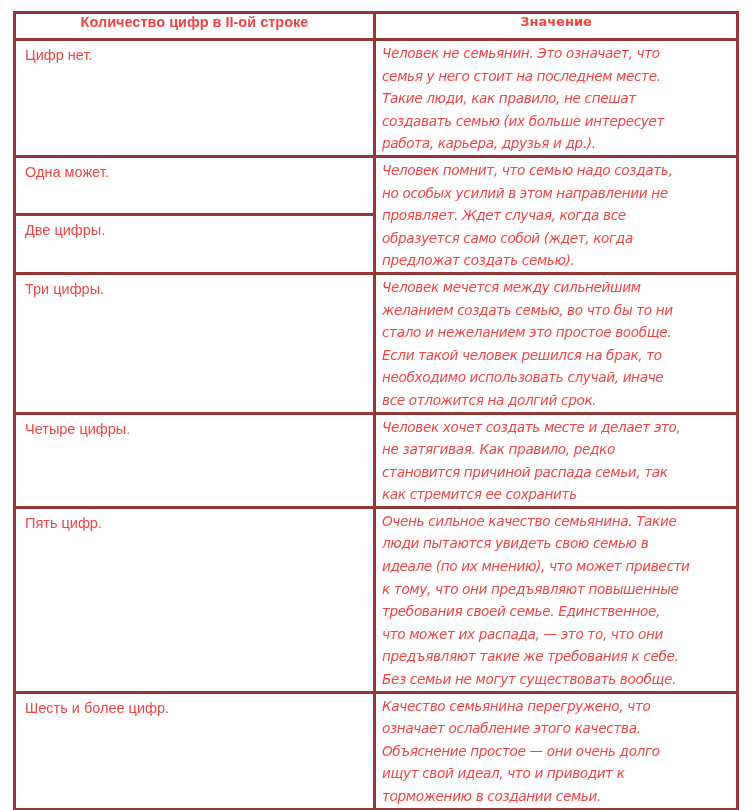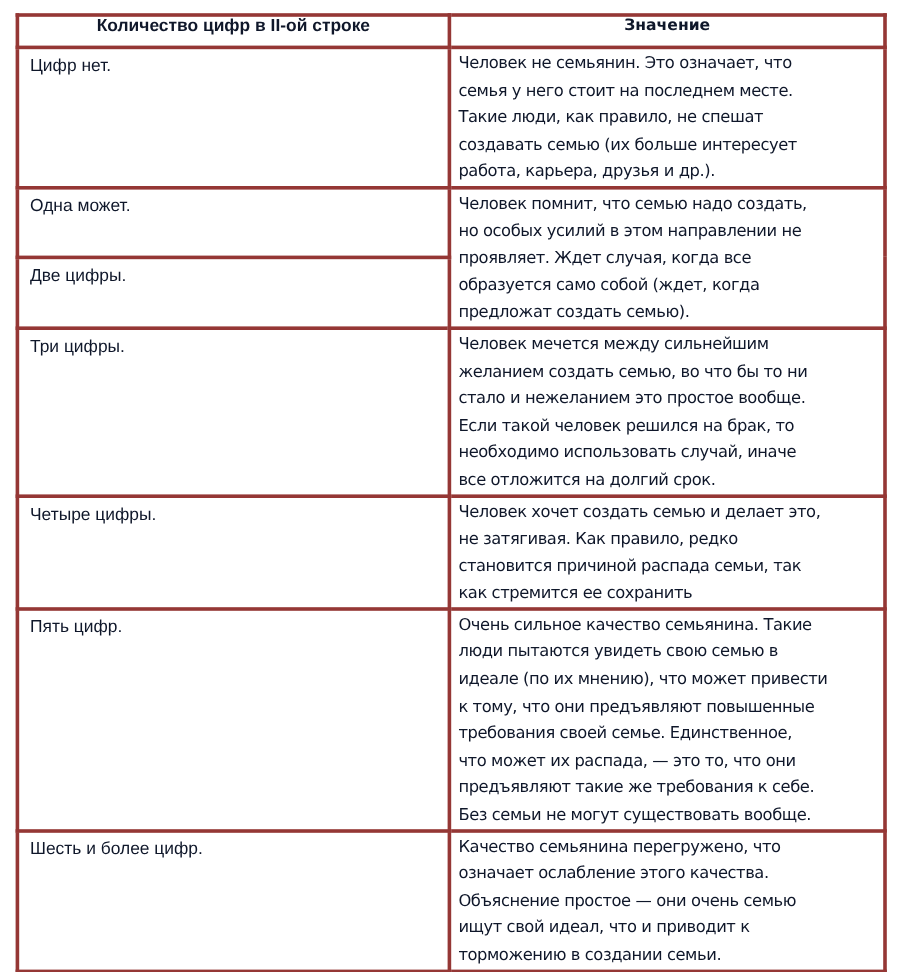--- a/index.html
+++ b/index.html
@@ -18,21 +18,21 @@
       left: 13px;
       top: 11px;
       width: 723px;
       border-collapse: collapse;
       table-layout: fixed;
     }
     .tbl td, .tbl th {
       border: 3px solid #eab308;
       vertical-align: top;
       padding: 0;
-      color: #0f172a;
+      color: #ef4444;
     }
     .col-left { width: 360px; }
     .col-right { width: 363px; }
     .hdr {
       height: 24px;
       text-align: center;
       vertical-align: middle;
       font-weight: bold;
     }
     .hdr-left {
@@ -53,20 +53,21 @@
     .rcell {
       font-family: "DejaVu Sans", sans-serif;
       font-size: 13.6px;
       letter-spacing: -0.35px;
       padding: 1px 0 0 6px !important;
       line-height: 22.6px;
     }
     .rcell .line {
       display: block;
       white-space: nowrap;
+      font-style: italic;
     }
   </style>
 </head>
 <body>
 
 <table class="tbl">
   <colgroup>
     <col class="col-left">
     <col class="col-right">
   </colgroup>
@@ -110,21 +111,21 @@
       <span class="line">стало и нежеланием это простое вообще.</span>
       <span class="line">Если такой человек решился на брак, то</span>
       <span class="line">необходимо использовать случай, иначе</span>
       <span class="line">все отложится на долгий срок.</span>
     </td>
   </tr>
 
   <tr style="height:93px;">
     <td class="lcell" style="border-color: rgb(149, 55, 53);">Четыре цифры.</td>
     <td class="rcell" style="border-color: rgb(149, 55, 53);">
-      <span class="line">Человек хочет создать семью и делает это,</span>
+      <span class="line">Человек хочет создать месте и делает это,</span>
       <span class="line">не затягивая. Как правило, редко</span>
       <span class="line">становится причиной распада семьи, так</span>
       <span class="line">как стремится ее сохранить</span>
     </td>
   </tr>
 
   <tr style="height:182px;padding-left:20px;">
     <td class="lcell" style="border-color: rgb(149, 55, 53);">Пять цифр.</td>
     <td class="rcell" style="border-color: rgb(149, 55, 53);">
       <span class="line">Очень сильное качество семьянина. Такие</span>
@@ -136,19 +137,19 @@
       <span class="line">предъявляют такие же требования к себе.</span>
       <span class="line">Без семьи не могут существовать вообще.</span>
     </td>
   </tr>
 
   <tr style="height:115px;">
     <td class="lcell" style="border-color: rgb(149, 55, 53);">Шесть и более цифр.</td>
     <td class="rcell" style="border-color: rgb(149, 55, 53);">
       <span class="line">Качество семьянина перегружено, что</span>
       <span class="line">означает ослабление этого качества.</span>
-      <span class="line">Объяснение простое — они очень семью</span>
+      <span class="line">Объяснение простое — они очень долго</span>
       <span class="line">ищут свой идеал, что и приводит к</span>
       <span class="line">торможению в создании семьи.</span>
     </td>
   </tr>
 </tbody>
   </table>
 
 </body></html>

